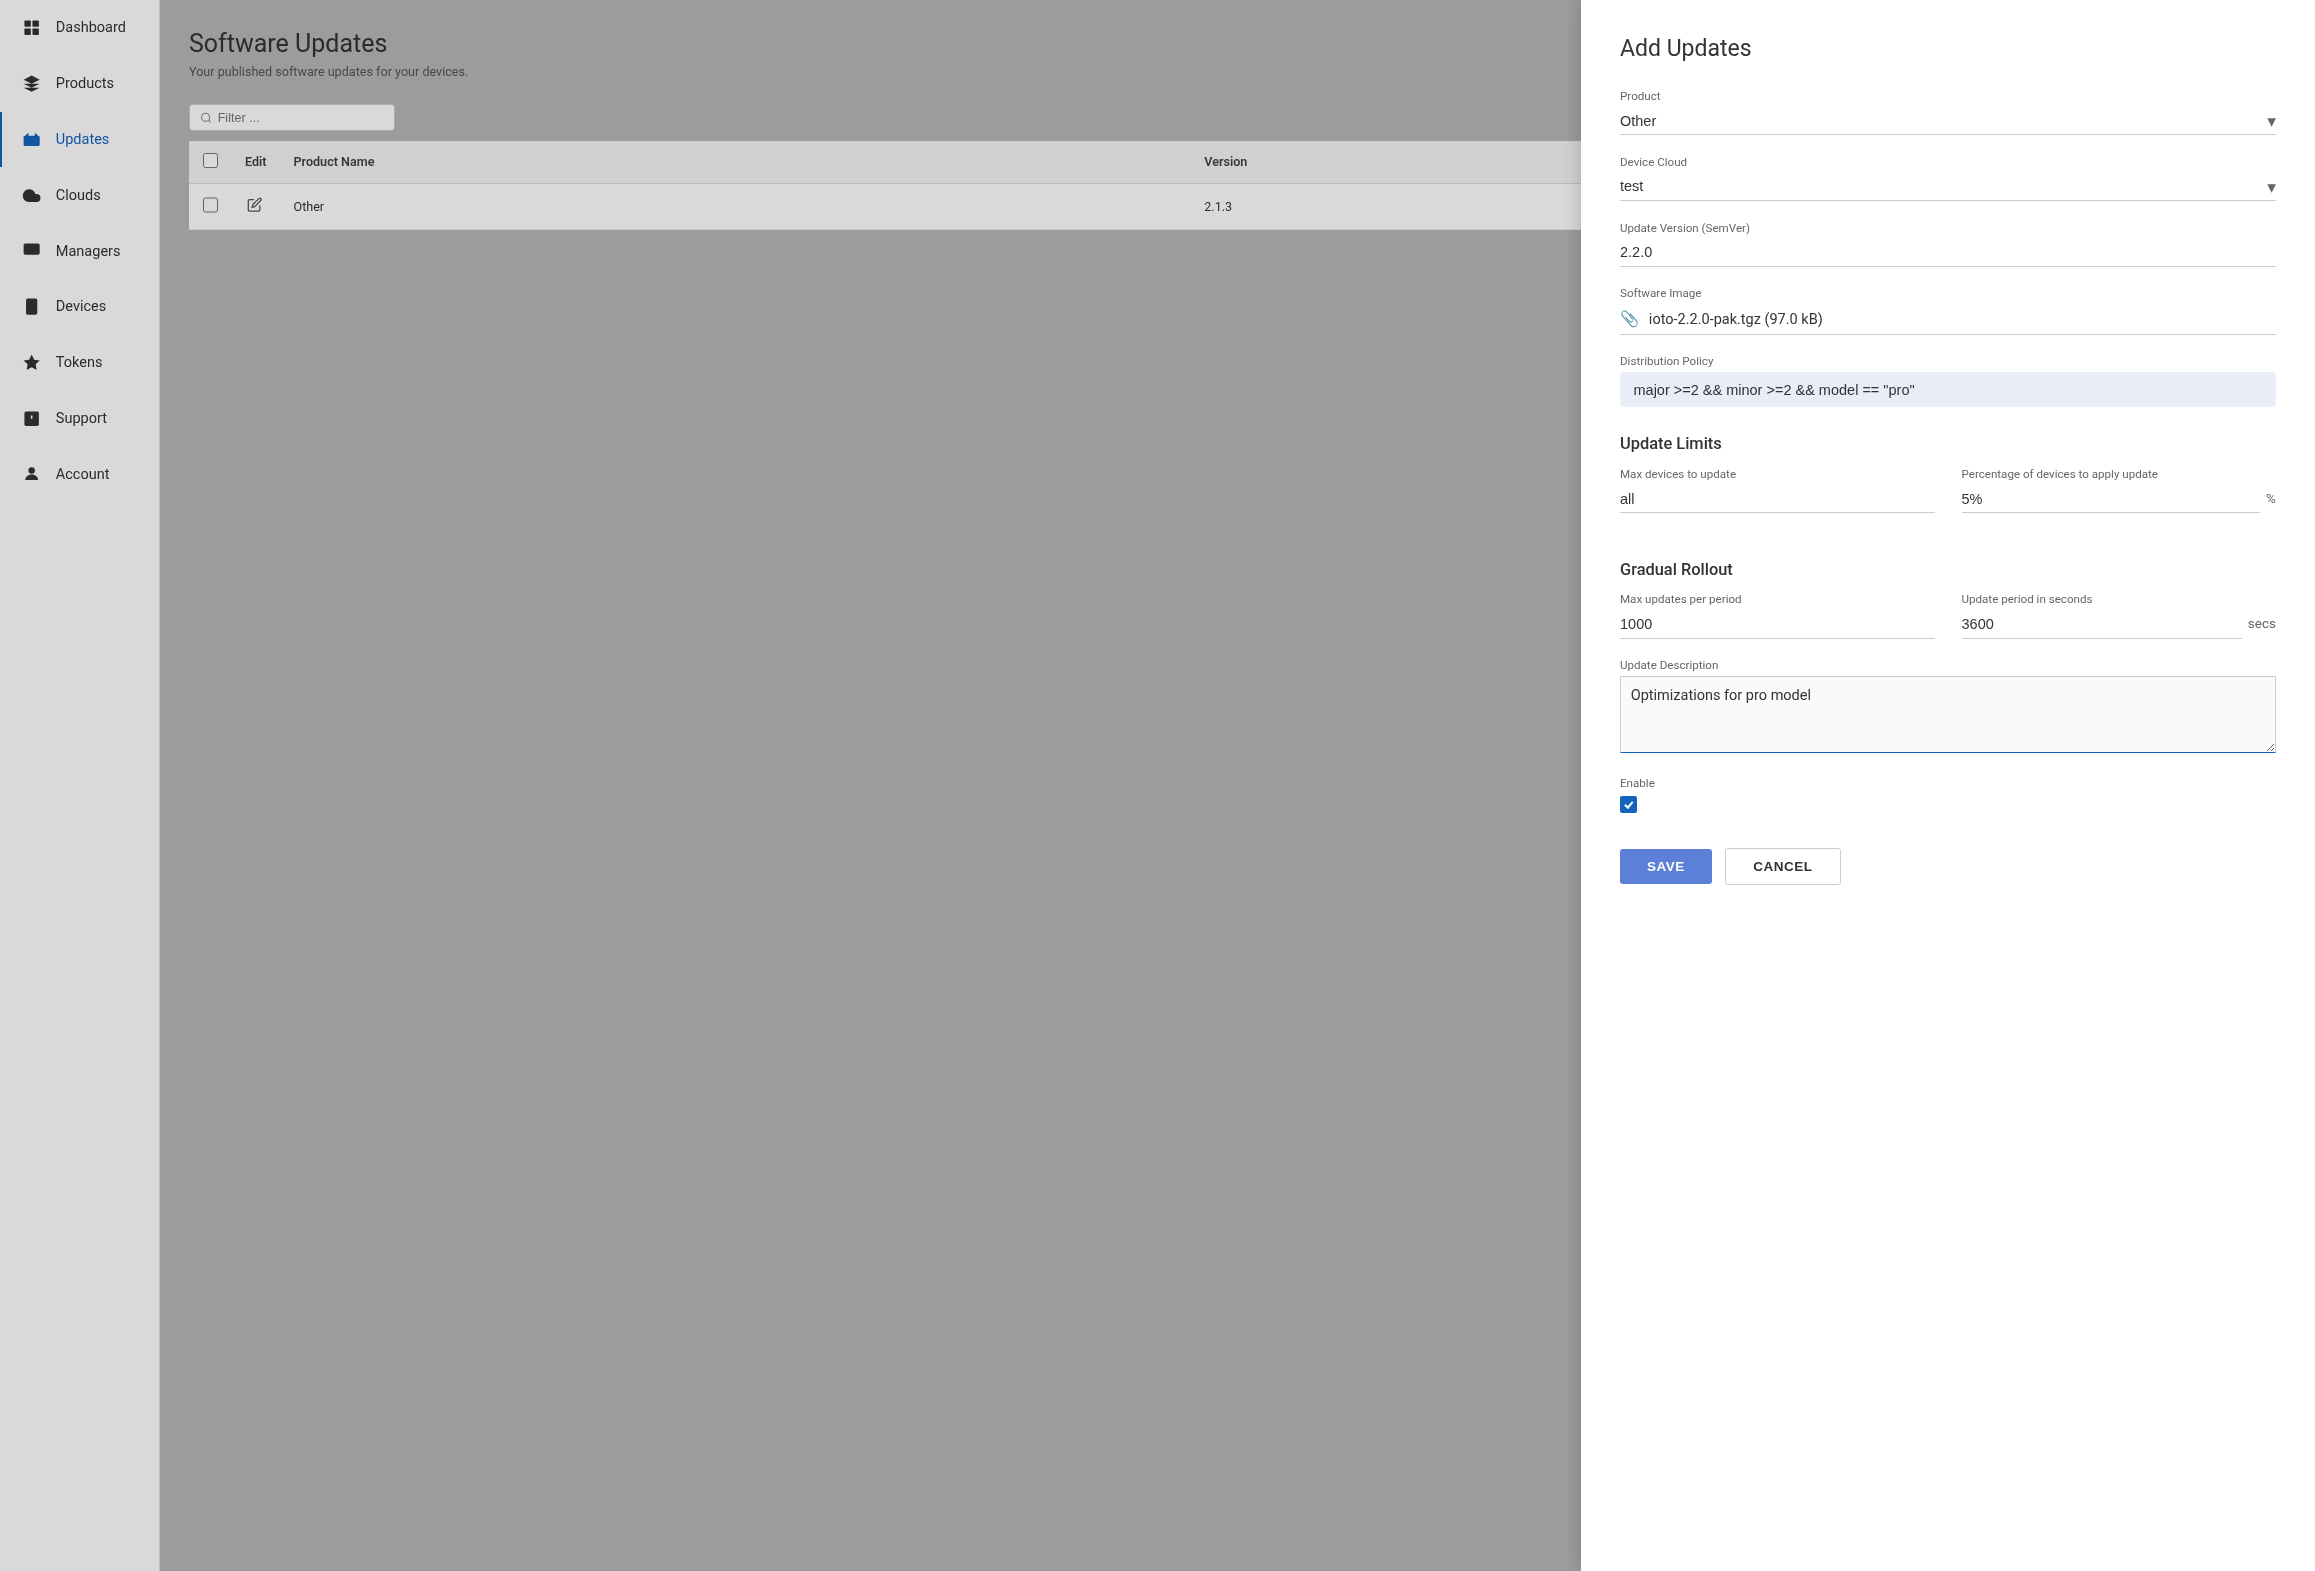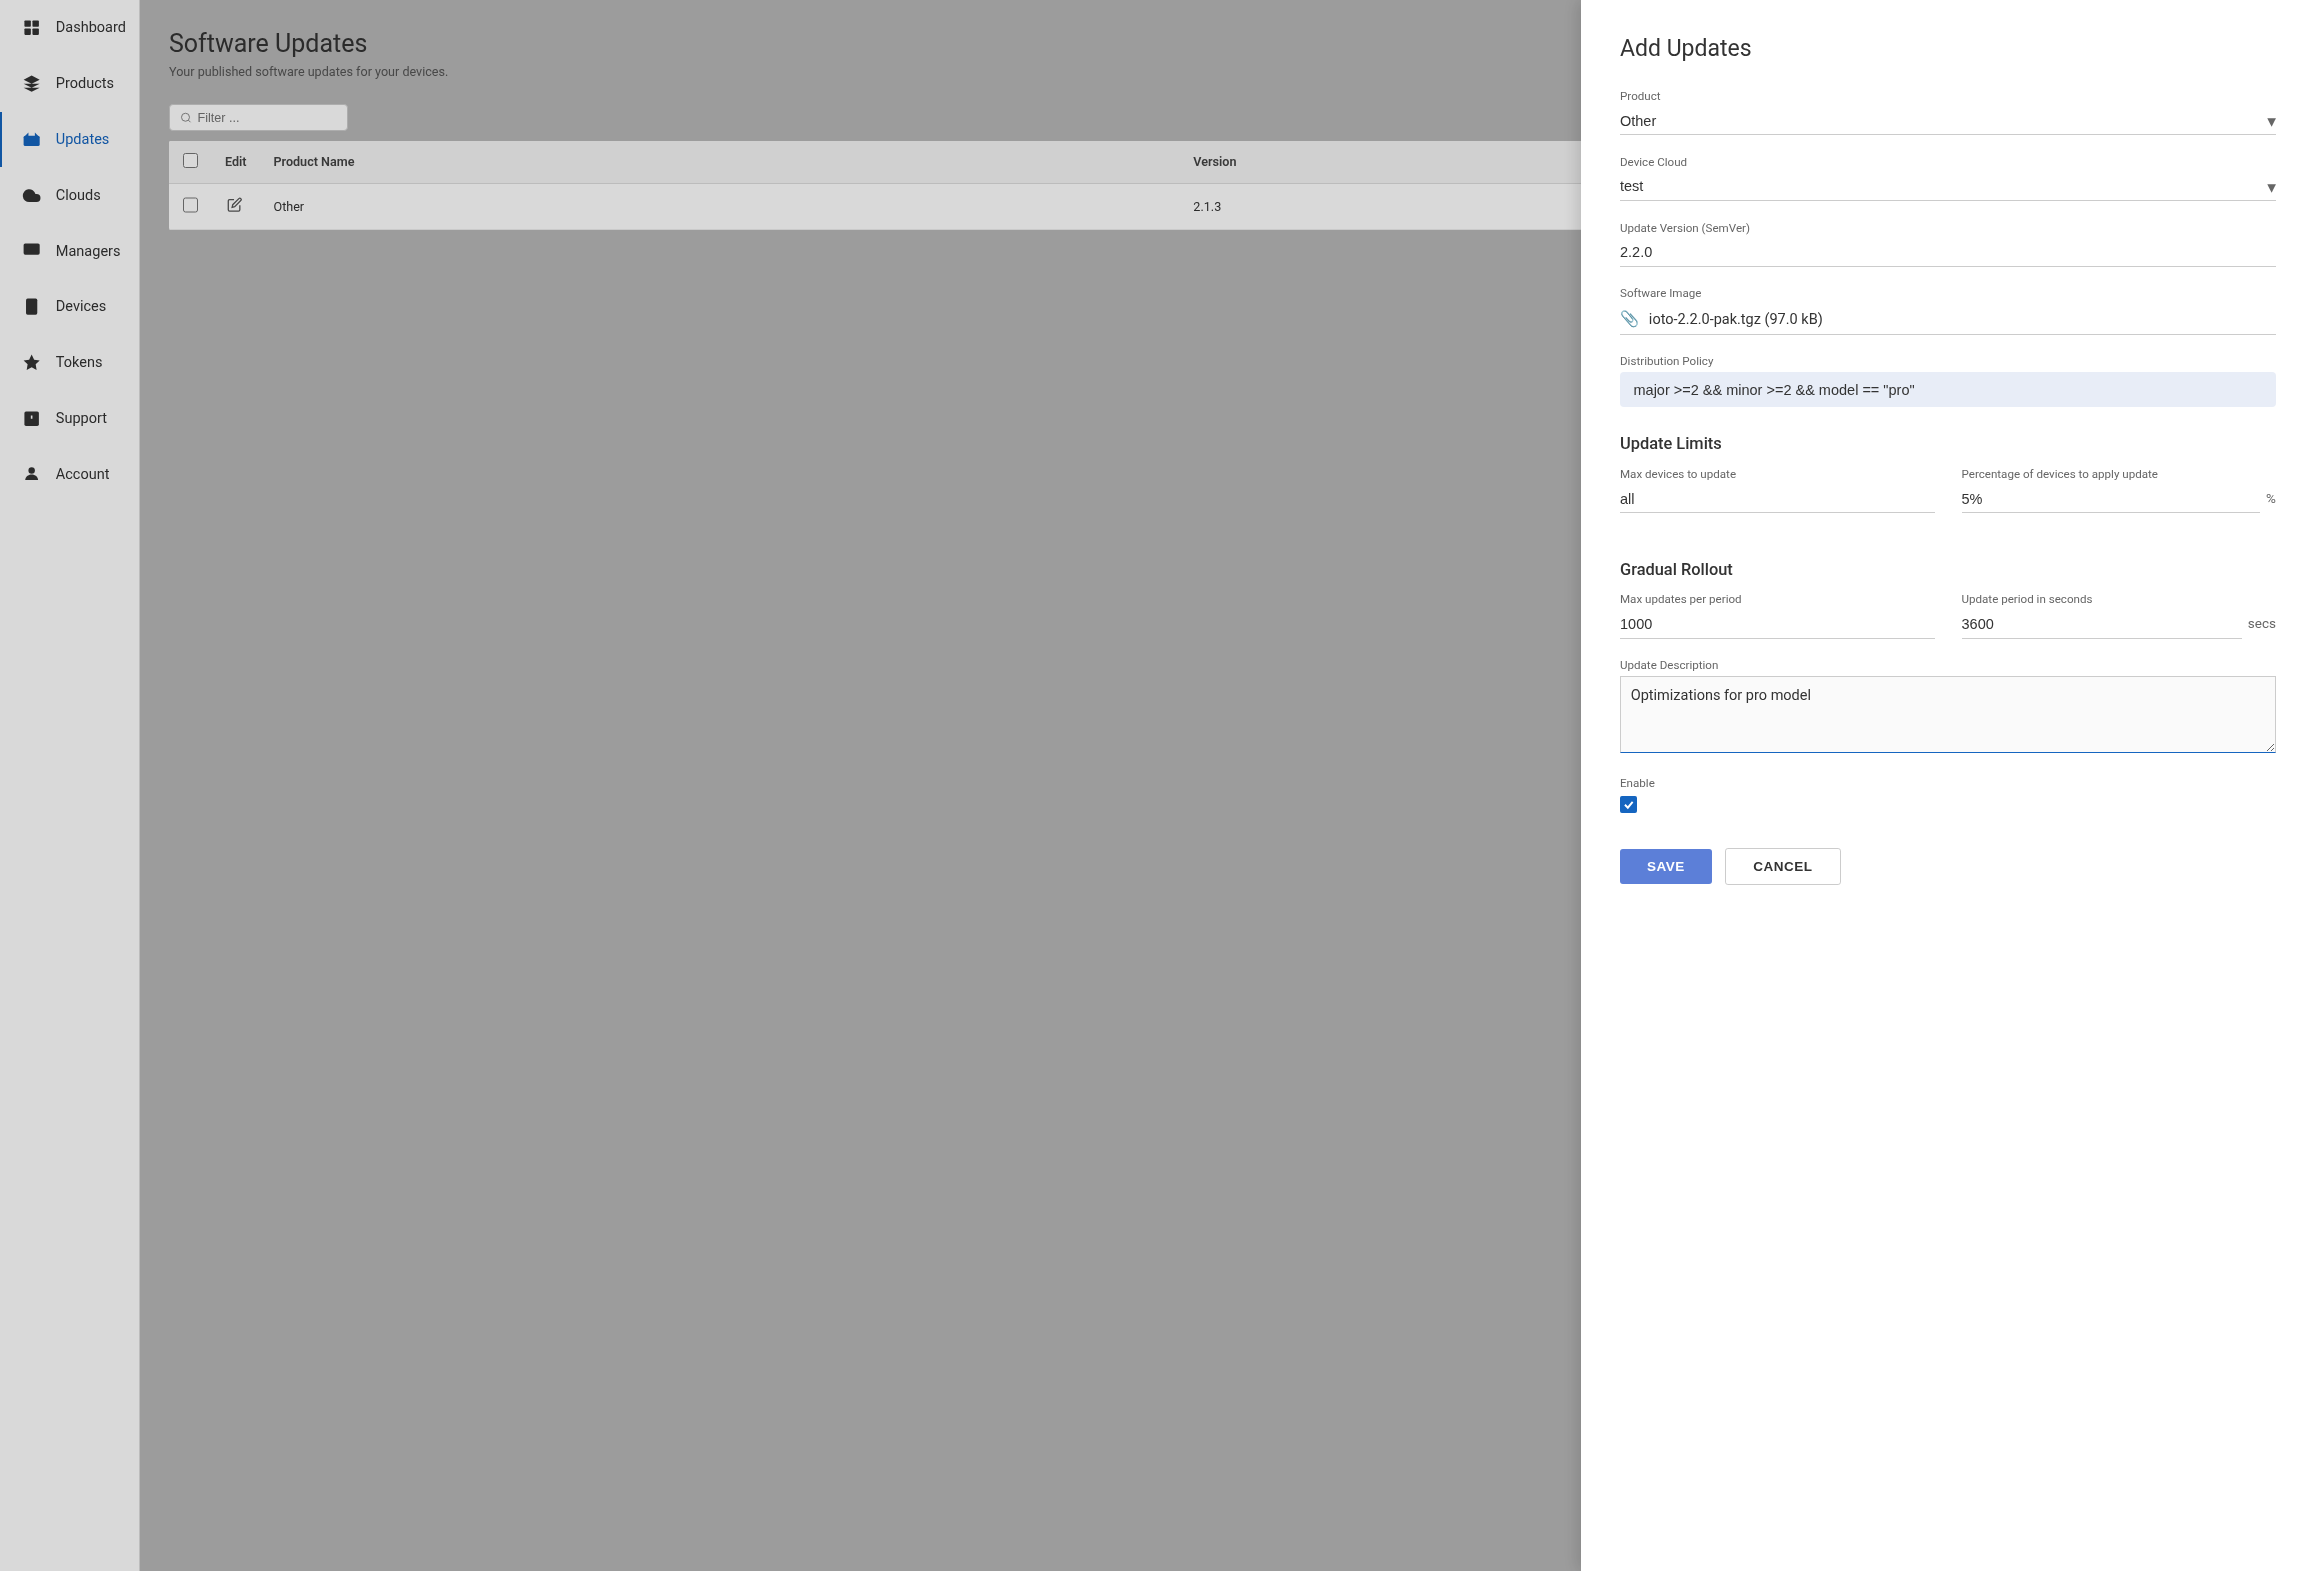--- a/index.html
+++ b/index.html
@@ -1,20 +1,20 @@
 <!DOCTYPE html>
 <html><head>
   <meta charset="utf-8">
   <style>
     * { box-sizing: border-box; margin: 0; padding: 0; }
     body { font-family: 'Roboto', Arial, sans-serif; background: #b0b0b0; display: flex; height: 100vh; overflow: hidden; }
 
     
     .sidebar {
-      width: 140px;
+      width: 160px;
       background: #fff;
       display: flex;
       flex-direction: column;
       border-right: 1px solid #ddd;
       flex-shrink: 0;
       z-index: 10;
     }
     .sidebar-item {
       display: flex;
       align-items: center;
@@ -71,21 +71,21 @@
       padding: 0 29px 9.7px 29px;
     }
     .filter-input-wrap {
       display: flex;
       align-items: center;
       background: #fff;
       border: 1px solid #ccc;
       border-radius: 3.9px;
       padding: 5.8px 9.7px;
       gap: 5.8px;
-      width: 179px;
+      width: 206px;
     }
     .filter-input-wrap input {
       border: none;
       outline: none;
       font-size: 12.6px;
       color: #888;
       width: 100%;
       background: transparent;
     }
 

